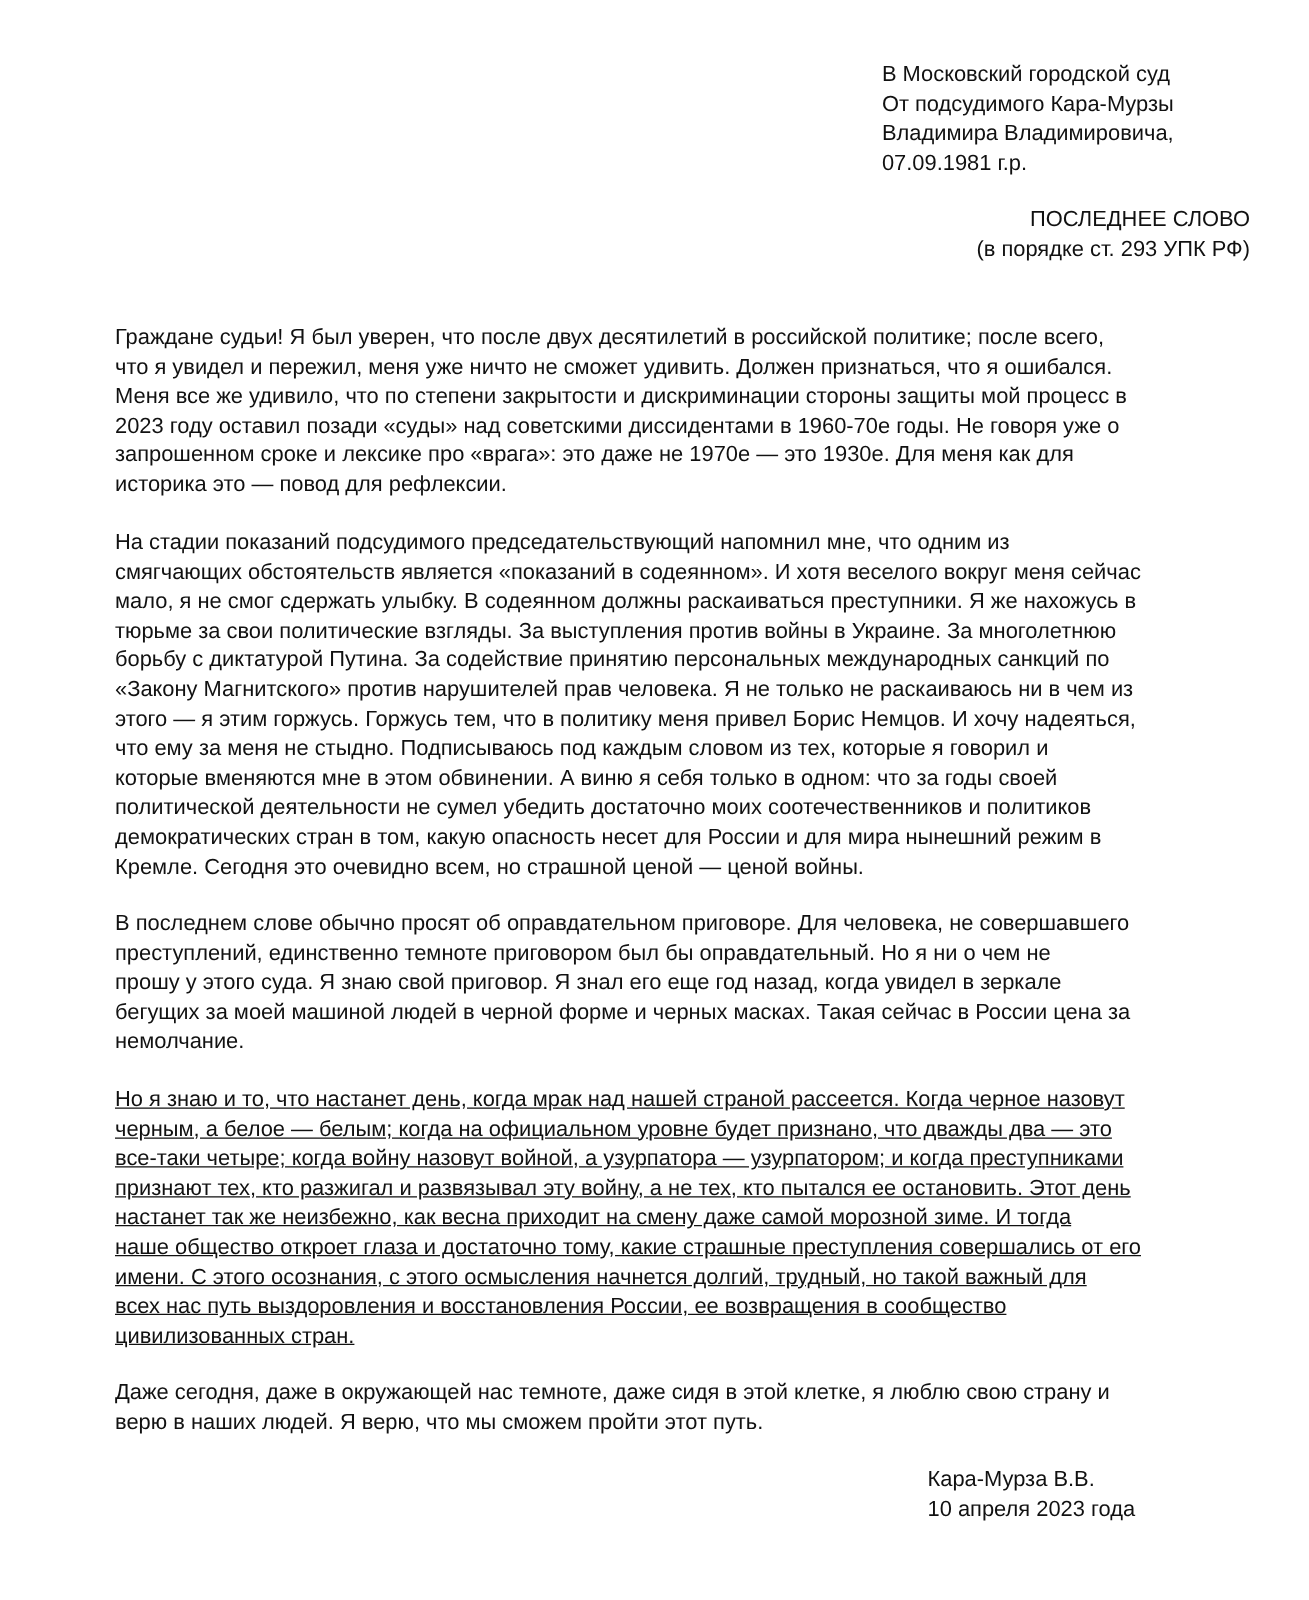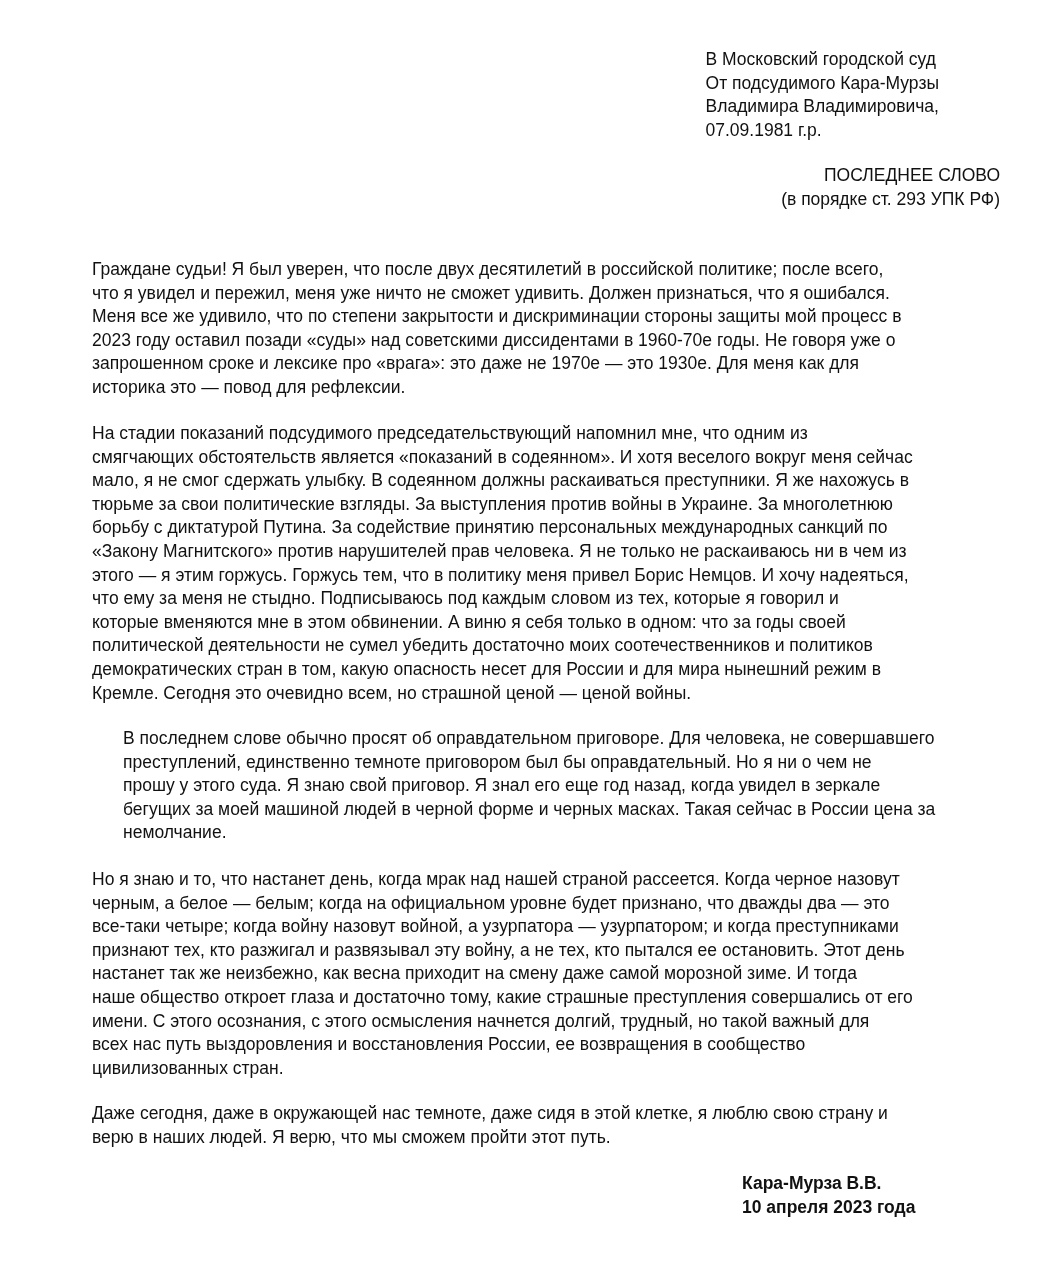--- a/index.html
+++ b/index.html
@@ -17,21 +17,21 @@
     position: absolute; left: 0; width: 1000px; top: 164px;
     text-align: right; font-size: 17.5px; line-height: 23.5px;
   }
   .body-text {
     position: absolute; left: 92px; width: 880px;
     font-size: 17.5px; line-height: 23.6px;
   }
   .line { white-space: nowrap; display: block; }
   .signature {
     position: absolute; left: 742px; top: 1172px;
-    font-size: 17.5px; line-height: 23.5px; font-weight: bold;
+    font-size: 17.5px; line-height: 23.5px;
   }
 </style>
 </head>
 <body>
 
 <div class="page">
 
   <div class="header-block">
     <span class="line">В Московский городской суд</span>
     <span class="line">От подсудимого Кара-Мурзы</span>
@@ -61,29 +61,29 @@
     <span class="line">борьбу с диктатурой Путина. За содействие принятию персональных международных санкций по</span>
     <span class="line">«Закону Магнитского» против нарушителей прав человека. Я не только не раскаиваюсь ни в чем из</span>
     <span class="line">этого — я этим горжусь. Горжусь тем, что в политику меня привел Борис Немцов. И хочу надеяться,</span>
     <span class="line">что ему за меня не стыдно. Подписываюсь под каждым словом из тех, которые я говорил и</span>
     <span class="line">которые вменяются мне в этом обвинении. А виню я себя только в одном: что за годы своей</span>
     <span class="line">политической деятельности не сумел убедить достаточно моих соотечественников и политиков</span>
     <span class="line">демократических стран в том, какую опасность несет для России и для мира нынешний режим в</span>
     <span class="line">Кремле. Сегодня это очевидно всем, но страшной ценой — ценой войны.</span>
   </div>
 
-  <div class="body-text" style="top:727px;margin-left:31px;">
+  <div class="body-text" style="top:727px;">
     <span class="line">В последнем слове обычно просят об оправдательном приговоре. Для человека, не совершавшего</span>
     <span class="line">преступлений, единственно темноте приговором был бы оправдательный. Но я ни о чем не</span>
     <span class="line">прошу у этого суда. Я знаю свой приговор. Я знал его еще год назад, когда увидел в зеркале</span>
     <span class="line">бегущих за моей машиной людей в черной форме и черных масках. Такая сейчас в России цена за</span>
     <span class="line">немолчание.</span>
   </div>
 
-  <div class="body-text" style="top:868px;">
+  <div class="body-text" style="top:868px;text-decoration:underline;">
     <span class="line">Но я знаю и то, что настанет день, когда мрак над нашей страной рассеется. Когда черное назовут</span>
     <span class="line">черным, а белое — белым; когда на официальном уровне будет признано, что дважды два — это</span>
     <span class="line">все-таки четыре; когда войну назовут войной, а узурпатора — узурпатором; и когда преступниками</span>
     <span class="line">признают тех, кто разжигал и развязывал эту войну, а не тех, кто пытался ее остановить. Этот день</span>
     <span class="line">настанет так же неизбежно, как весна приходит на смену даже самой морозной зиме. И тогда</span>
     <span class="line">наше общество откроет глаза и достаточно тому, какие страшные преступления совершались от его</span>
     <span class="line">имени. С этого осознания, с этого осмысления начнется долгий, трудный, но такой важный для</span>
     <span class="line">всех нас путь выздоровления и восстановления России, ее возвращения в сообщество</span>
     <span class="line">цивилизованных стран.</span>
   </div>

